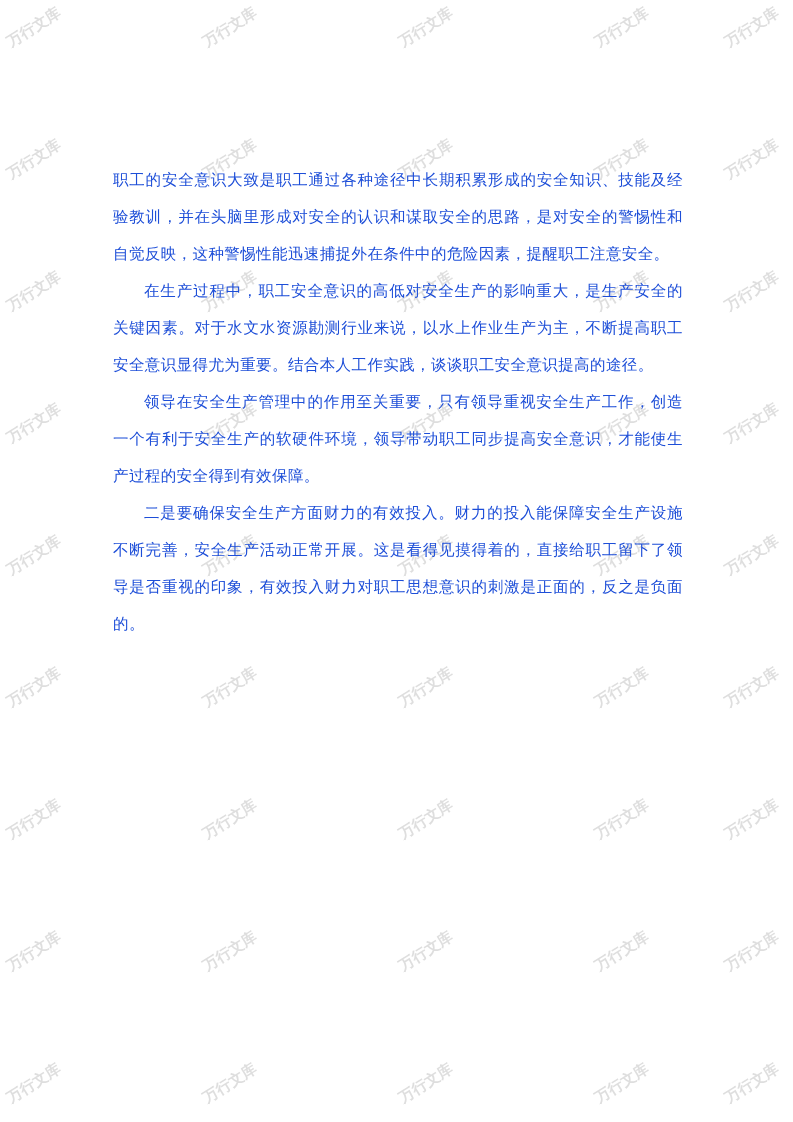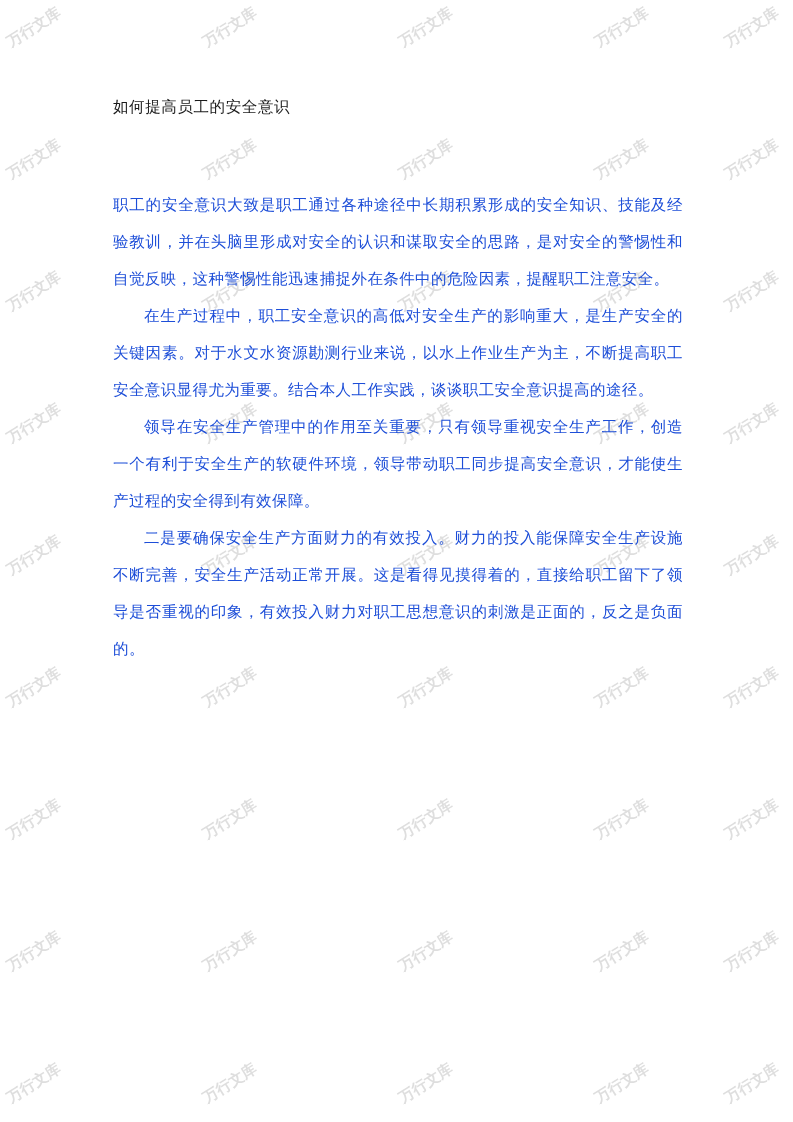--- a/index.html
+++ b/index.html
@@ -119,21 +119,20 @@
       <div class="wm" style="left: 592px; top: 942px; color: rgb(217, 217, 217);">万行文库</div>
       <div class="wm" style="left: 722px; top: 942px; color: rgb(217, 217, 217);">万行文库</div>
       <div class="wm" style="left: 4px; top: 1074px; color: rgb(217, 217, 217);">万行文库</div>
       <div class="wm" style="left: 200px; top: 1074px; color: rgb(217, 217, 217);">万行文库</div>
       <div class="wm" style="left: 396px; top: 1074px; color: rgb(217, 217, 217);">万行文库</div>
       <div class="wm" style="left: 592px; top: 1074px; color: rgb(217, 217, 217);">万行文库</div>
       <div class="wm" style="left: 722px; top: 1074px; color: rgb(217, 217, 217);">万行文库</div>
     </div>
 
   <div class="doc">
-    <p class="doc-title">如何提高员工的安全意识</p>
     <div class="spacer-lg"></div>
     <div>
         <p class="para">职工的安全意识大致是职工通过各种途径中长期积累形成的安全知识、技能及经验教训，并在头脑里形成对安全的认识和谋取安全的思路，是对安全的警惕性和自觉反映，这种警惕性能迅速捕捉外在条件中的危险因素，提醒职工注意安全。</p>
         <p class="para indent">在生产过程中，职工安全意识的高低对安全生产的影响重大，是生产安全的关键因素。对于水文水资源勘测行业来说，以水上作业生产为主，不断提高职工安全意识显得尤为重要。结合本人工作实践，谈谈职工安全意识提高的途径。</p>
         <p class="para indent">领导在安全生产管理中的作用至关重要，只有领导重视安全生产工作，创造一个有利于安全生产的软硬件环境，领导带动职工同步提高安全意识，才能使生产过程的安全得到有效保障。</p>
         <p class="para indent">二是要确保安全生产方面财力的有效投入。财力的投入能保障安全生产设施不断完善，安全生产活动正常开展。这是看得见摸得着的，直接给职工留下了领导是否重视的印象，有效投入财力对职工思想意识的刺激是正面的，反之是负面的。</p>
       </div>
   </div>
 
 </div>

